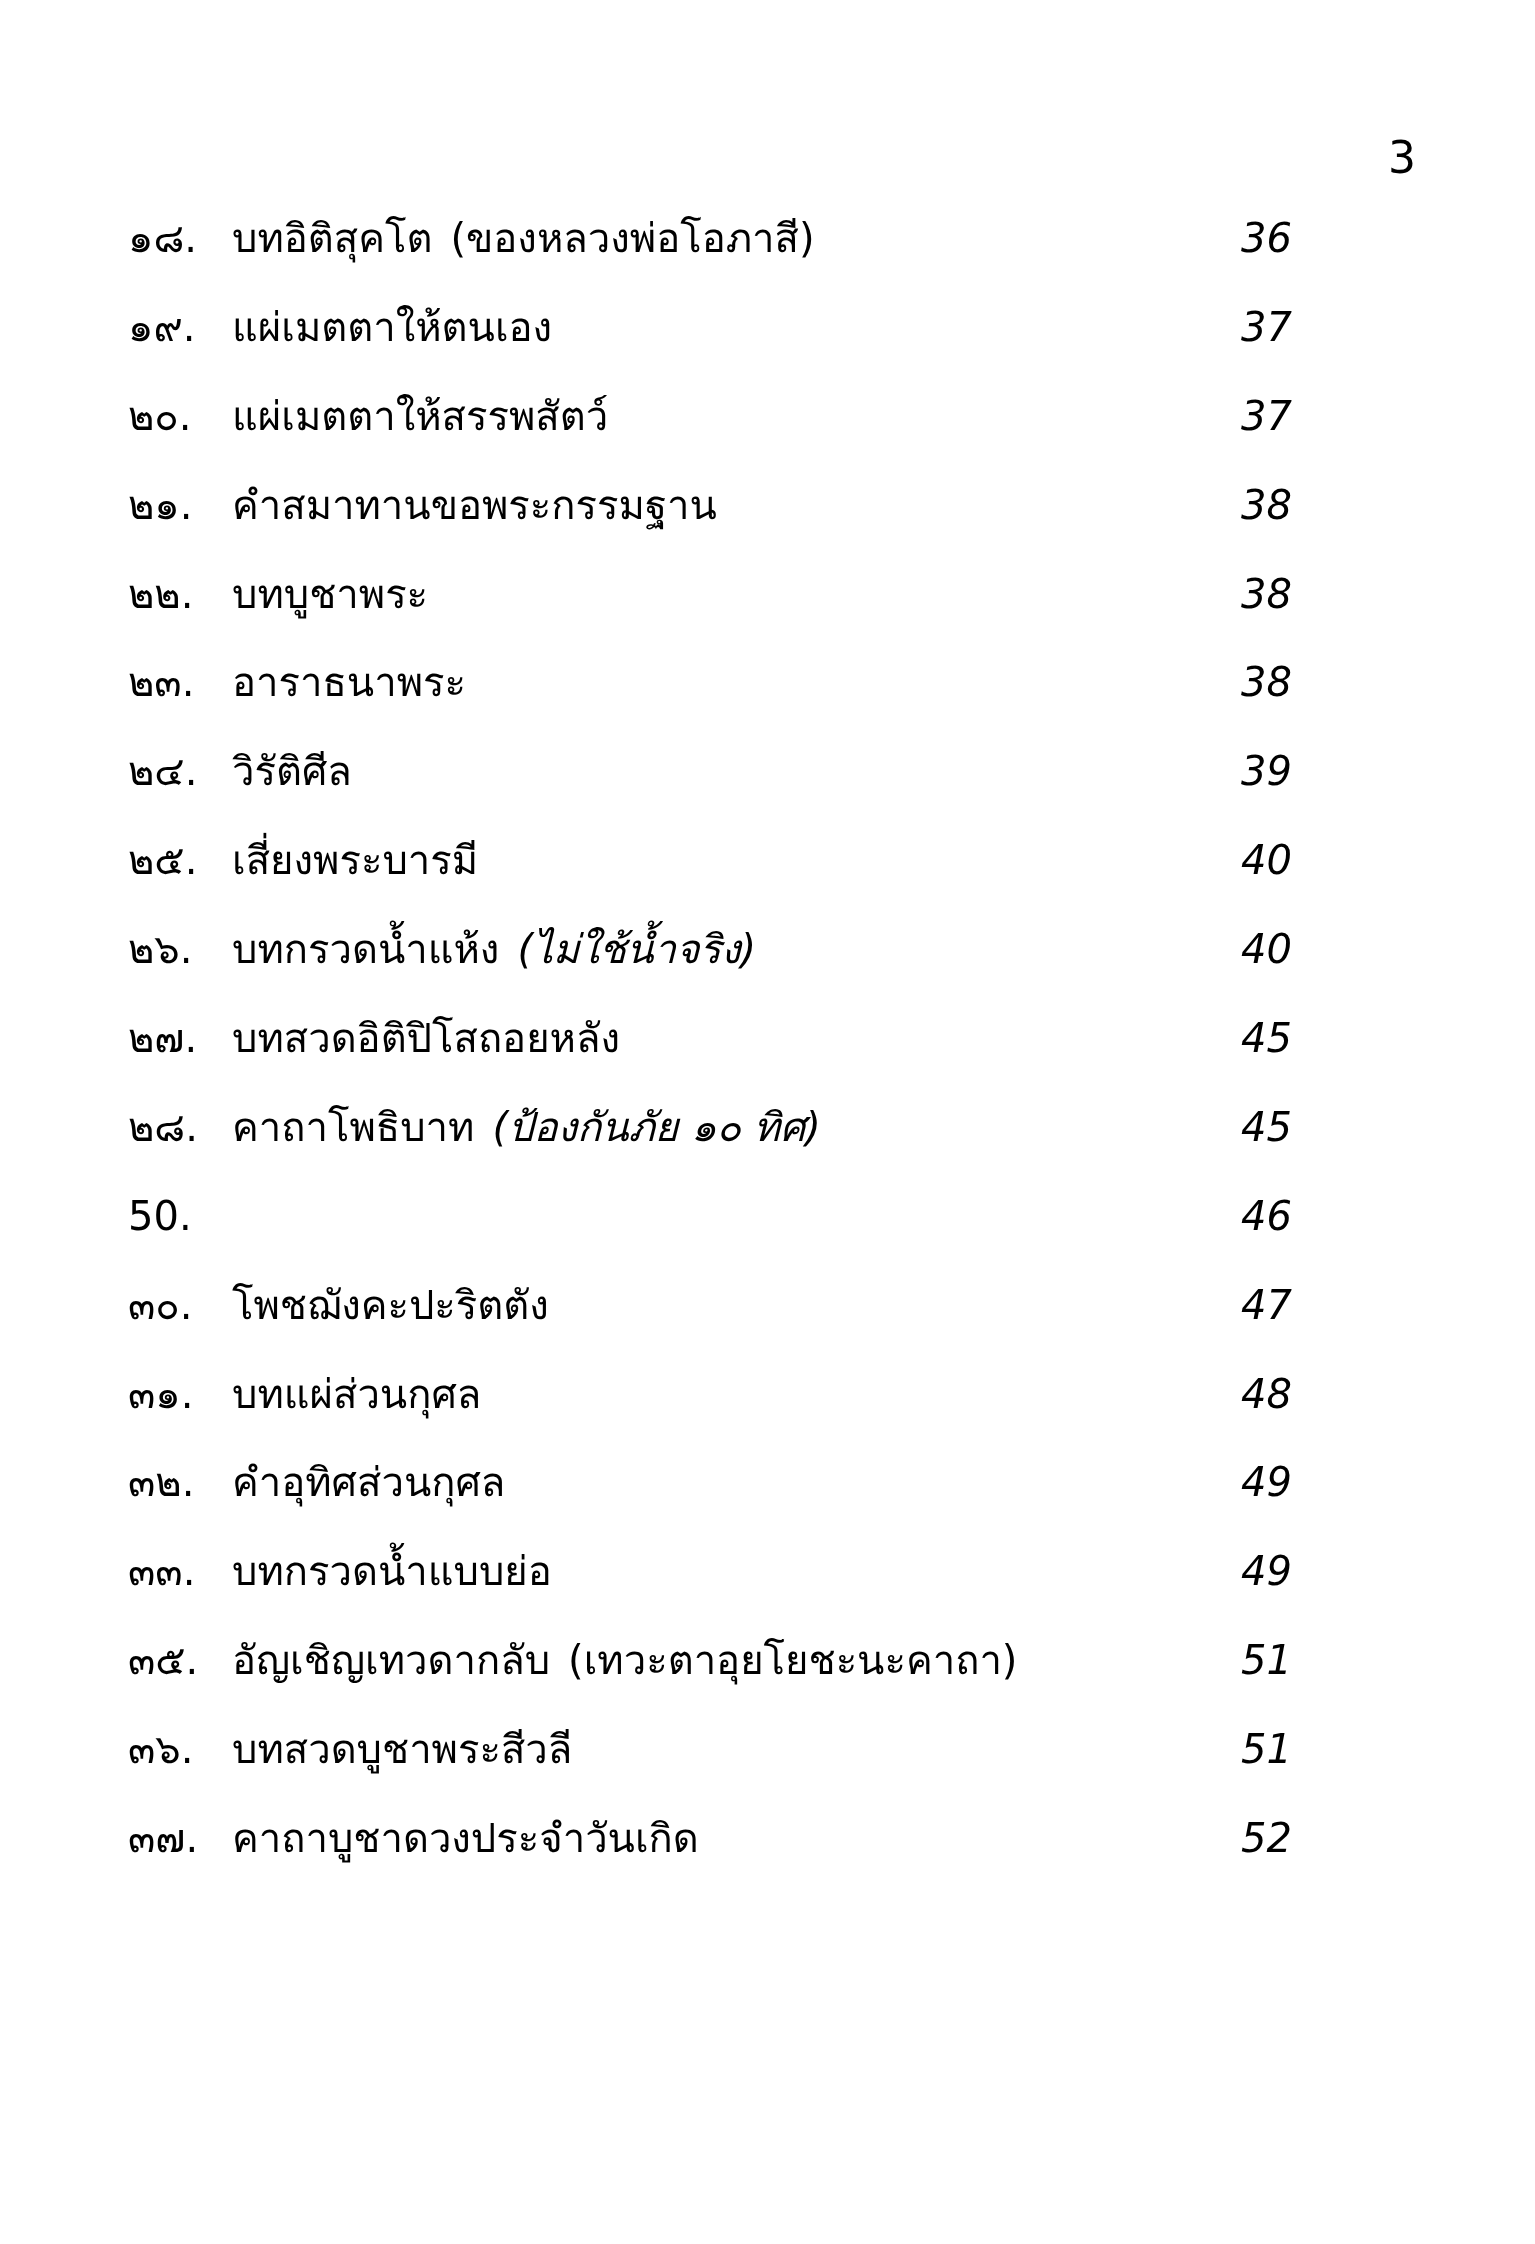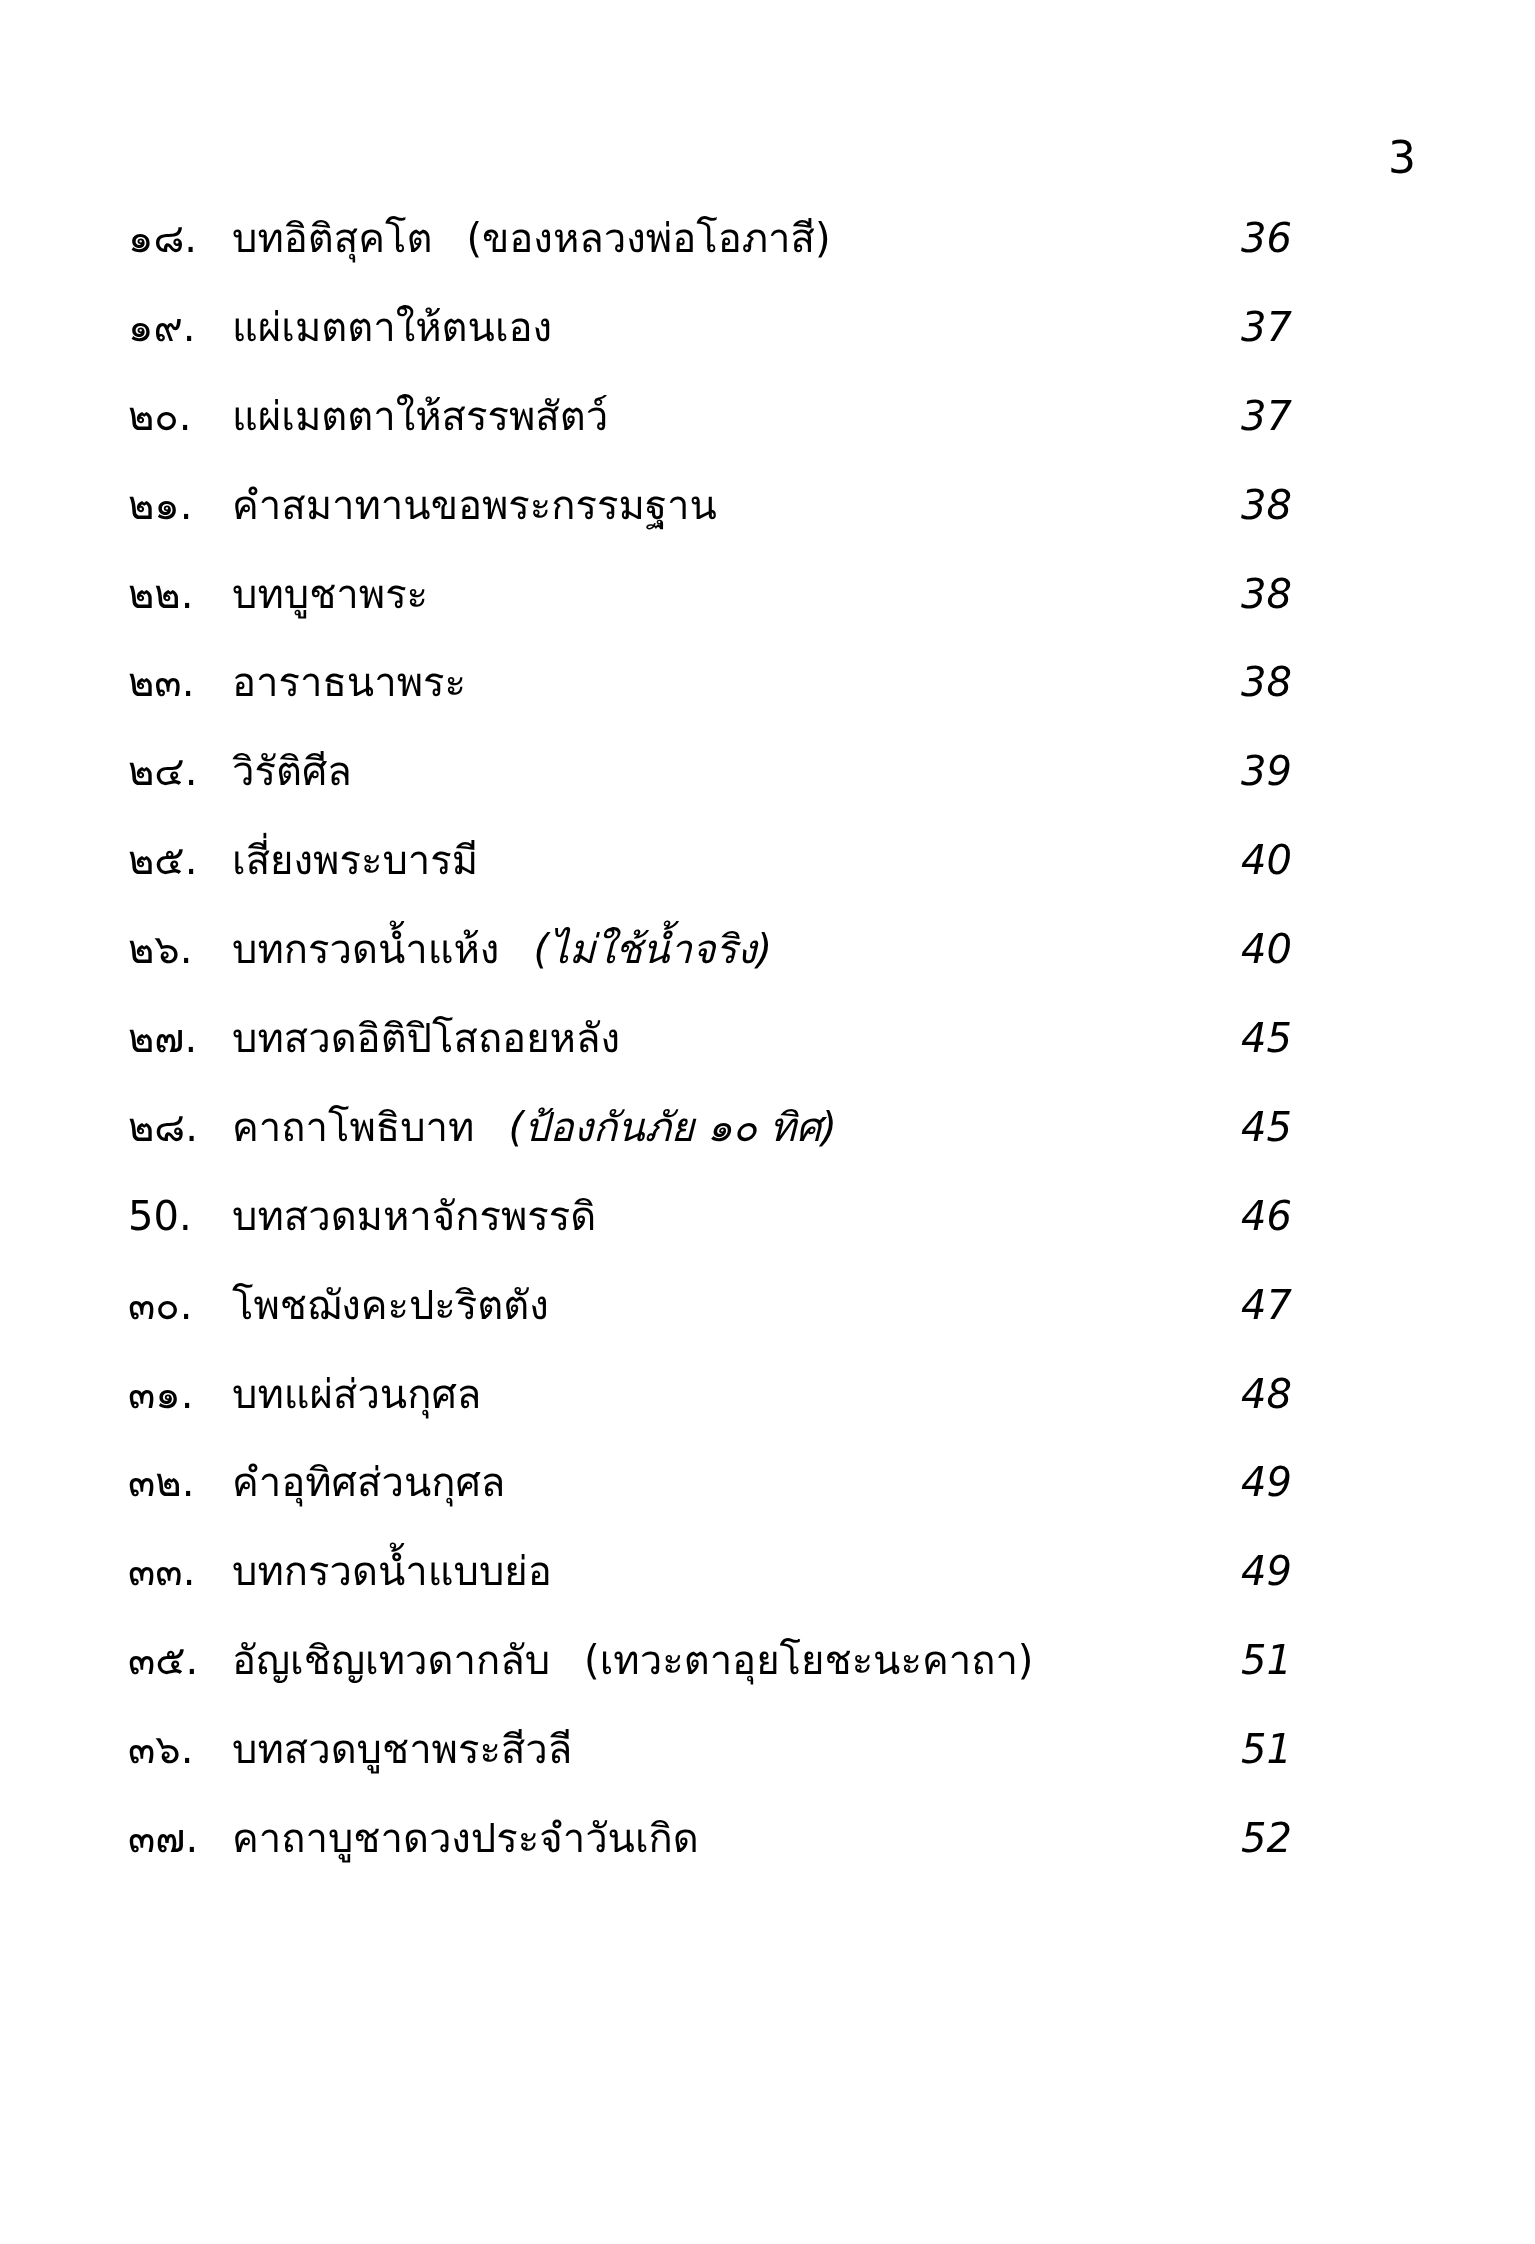--- a/index.html
+++ b/index.html
@@ -44,21 +44,21 @@
     .toc-title {
       position: absolute;
       left: 232px;
       top: 12px;
       font-size: 40px;
       line-height: 52px;
       white-space: nowrap;
     }
     .toc-title .note {
       font-style: italic;
-      margin-left: 34px;
+      margin-left: 18px;
     }
     .toc-page {
       position: absolute;
       right: 152px;
       top: 12px;
       font-size: 40px;
       line-height: 52px;
       text-align: right;
       white-space: nowrap;
       font-style: italic;
@@ -120,21 +120,20 @@
     <span class="toc-title"><span>บทสวดอิติปิโสถอยหลัง</span></span>
     <span class="toc-page">45</span>
   </div>
   <div class="toc-row">
     <span class="toc-num">๒๘.</span>
     <span class="toc-title"><span>คาถาโพธิบาท</span><span class="note">(ป้องกันภัย ๑๐ ทิศ)</span></span>
     <span class="toc-page">45</span>
   </div>
   <div class="toc-row">
     <span class="toc-num">50.</span>
-    <span class="toc-title"><span>บทสวดมหาจักรพรรดิ</span></span>
     <span class="toc-page">46</span>
   </div>
   <div class="toc-row">
     <span class="toc-num">๓๐.</span>
     <span class="toc-title"><span>โพชฌังคะปะริตตัง</span></span>
     <span class="toc-page">47</span>
   </div>
   <div class="toc-row">
     <span class="toc-num">๓๑.</span>
     <span class="toc-title"><span>บทแผ่ส่วนกุศล</span></span>

